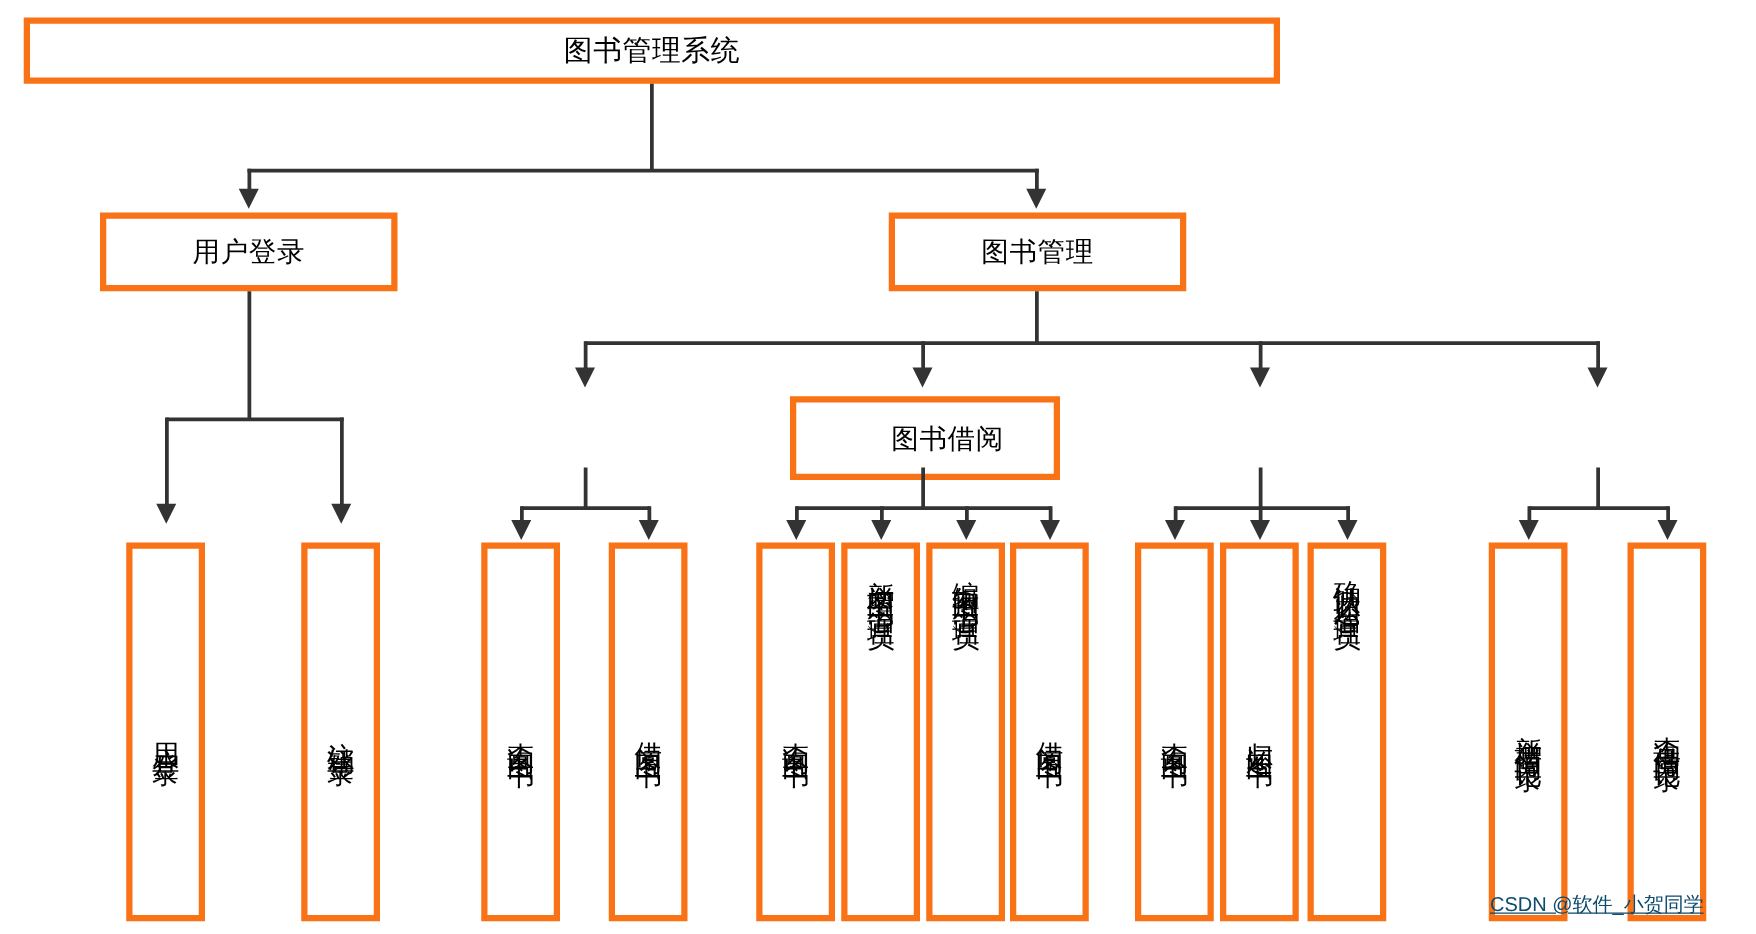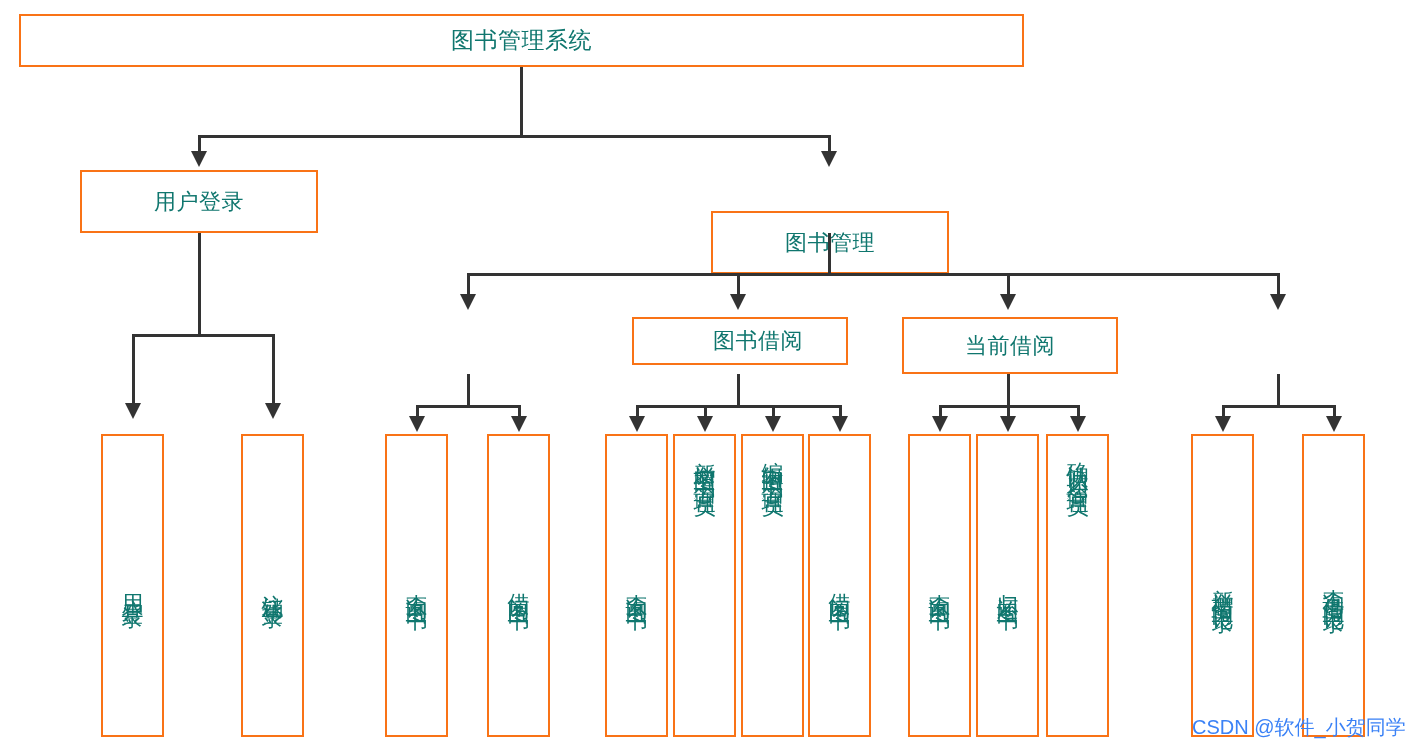--- a/index.html
+++ b/index.html
@@ -13,26 +13,26 @@
   #canvas {
     position: relative;
     width: 1405px;
     height: 747px;
     background: #ffffff;
     overflow: hidden;
   }
   
   .node {
     position: absolute;
-    border: 2px solid #f97316;
+    border: 5px solid #f97316;
     background: #ffffff;
     display: flex;
     align-items: center;
     justify-content: center;
-    color: #0f766e;
+    color: #000000;
     line-height: 1.15;
   }
   .node.root,
   .node.lvl2,
   .node.lvl3 {
     font-size: 22px;
     letter-spacing: 0.5px;
     white-space: nowrap;
   }
   .node.root { font-size: 23px; }
@@ -66,26 +66,27 @@
     width: 0;
     height: 0;
     border-left: 8px solid transparent;
     border-right: 8px solid transparent;
     border-top: 16px solid #333333;
   }
 
   
   #watermark {
     position: absolute;
-    color: #3b82f6;
-    font-size: 20px;
+    color: #0c4a6e;
+    font-size: 16px;
     white-space: nowrap;
     user-select: none;
     pointer-events: none;
     font-family: "Liberation Sans", "DejaVu Sans", sans-serif;
+    text-decoration: underline;
   }
 </style>
 </head>
 <body>
 
 <div id="canvas">
 
   <div class="node root" style="left:19px; top:14px; width:1005px; height:53px;">
     <span>图书管理系统</span>
   </div>
@@ -95,21 +96,21 @@
   <div class="edge-h" style="left:198px; top:135px; width:633px;"></div>
 
   <div class="edge-v" style="left:198px; top:135px; height:20px;"></div>
   <div class="arrow" style="left:191px; top:151px;"></div>
   <div class="edge-v" style="left:828px; top:135px; height:20px;"></div>
   <div class="arrow" style="left:821px; top:151px;"></div>
 
   <div class="node lvl2" style="left:80px; top:170px; width:238px; height:63px;">
     <span>用户登录</span>
   </div>
-  <div class="node lvl2" style="left:711px; top:170px; width:238px; height:63px;margin-top:41px;">
+  <div class="node lvl2" style="left:711px; top:170px; width:238px; height:63px;">
     <span>图书管理</span>
   </div>
 
   <div class="edge-v" style="left:198px; top:233px; height:103px;"></div>
   <div class="edge-h" style="left:133px; top:334px; width:142px;"></div>
   <div class="edge-v" style="left:132px; top:334px; height:72px;"></div>
   <div class="arrow" style="left:125px; top:403px;"></div>
   <div class="edge-v" style="left:272px; top:334px; height:72px;"></div>
   <div class="arrow" style="left:265px; top:403px;"></div>
 
@@ -117,25 +118,22 @@
   <div class="edge-h" style="left:468px; top:273px; width:812px;"></div>
   <div class="edge-v" style="left:467px; top:273px; height:24px;"></div>
   <div class="arrow" style="left:460px; top:294px;"></div>
   <div class="edge-v" style="left:737px; top:273px; height:24px;"></div>
   <div class="arrow" style="left:730px; top:294px;"></div>
   <div class="edge-v" style="left:1007px; top:273px; height:24px;"></div>
   <div class="arrow" style="left:1000px; top:294px;"></div>
   <div class="edge-v" style="left:1277px; top:273px; height:24px;"></div>
   <div class="arrow" style="left:1270px; top:294px;"></div>
 
-  <div class="node lvl3" style="left:632px; top:317px; width:216px; height:48px;padding-left:36px;">
+  <div class="node lvl3" style="left:632px; top:317px; width:216px; height:67px;padding-left:36px;">
     <span>图书借阅</span>
-  </div>
-  <div class="node lvl3" style="left:902px; top:317px; width:216px; height:57px;">
-    <span>当前借阅</span>
   </div>
 
   <div class="edge-v" style="left:467px; top:374px; height:33px;"></div>
   <div class="edge-h" style="left:417px; top:405px; width:103px;"></div>
   <div class="edge-v" style="left:416px; top:405px; height:14px;"></div>
   <div class="arrow" style="left:409px; top:416px;"></div>
   <div class="edge-v" style="left:518px; top:405px; height:14px;"></div>
   <div class="arrow" style="left:511px; top:416px;"></div>
 
   <div class="edge-v" style="left:737px; top:374px; height:33px;"></div>

